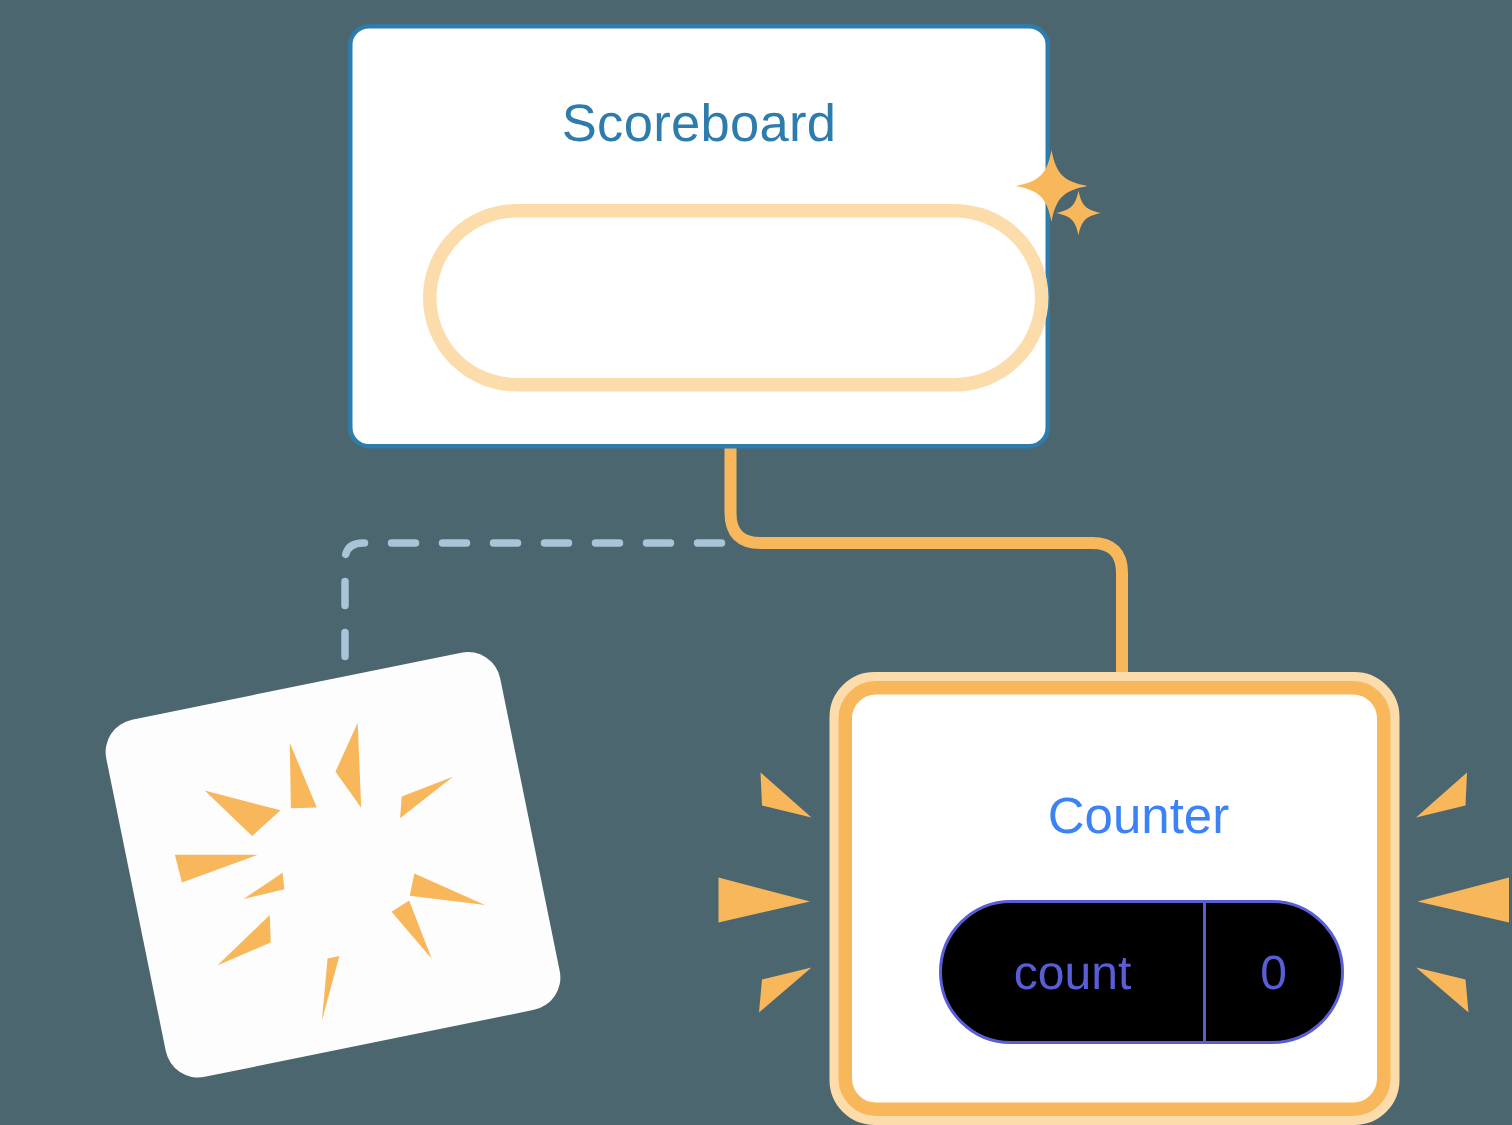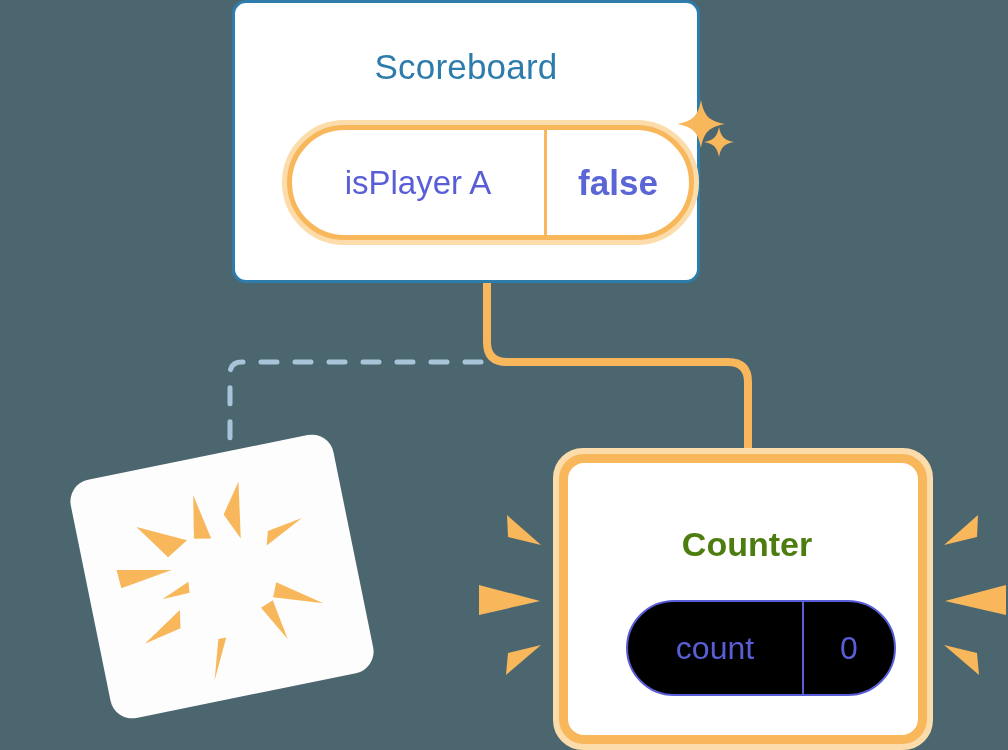--- a/index.html
+++ b/index.html
@@ -30,21 +30,21 @@
     height: 750px;
     pointer-events: none;
   }
   #layer-back  { z-index: 1; }
   #layer-front { z-index: 5; }
 
   
   #scoreboard-card {
     position: absolute;
     left: 232px;
-    top: 0px;
+    top: 16px;
     width: 468px;
     height: 283px;
     background: #ffffff;
     border: 3px solid #2d7cab;
     border-radius: 14px;
     box-sizing: border-box;
     z-index: 3;
   }
   #scoreboard-title {
     position: absolute;
@@ -134,27 +134,27 @@
     left: 6px; top: 6px;
     width: 368px;
     height: 290px;
     background: #ffffff;
     border: 9px solid #f8b75a;
     border-radius: 25px;
     box-sizing: border-box;
   }
   #counter-title {
     position: absolute;
-    left: 4px;
+    left: 16px;
     top: 62px;
     width: 100%;
     text-align: center;
     font-size: 34px;
-    color: #4d7c0f;
-    font-weight: 700;
+    color: #3b82f6;
+    font-weight: 400;
   }
   #counter-pill {
     position: absolute;
     left: 58px;
     top: 137px;
     width: 270px;
     height: 96px;
     border: 2px solid #5a5ed6;
     border-radius: 48px;
     box-sizing: border-box;
@@ -228,25 +228,20 @@
       <polygon points="1006,585 945,601 1006,615"></polygon>
       <polygon points="979,675 944,645 977,653"></polygon>
     </g>
   </svg>
 
   <div id="scoreboard-card">
     <div id="scoreboard-title">Scoreboard</div>
 
     <div id="scoreboard-pill-wrap">
       <div id="scoreboard-pill-halo"></div>
-      <div id="scoreboard-pill">
-        <div id="scoreboard-pill-key">isPlayer A</div>
-        <div id="scoreboard-pill-divider"></div>
-        <div id="scoreboard-pill-value">false</div>
-      </div>
     </div>
   </div>
 
   <div id="ghost-card">
     <svg id="ghost-rays" viewBox="0 0 268 243">
       <g fill="#f8b75a">
         <polygon points="122,36 131,82 114,79"></polygon>
         <polygon points="169,32 160,88 148,61"></polygon>
         <polygon points="60,56 107,79 85,92"></polygon>
         <polygon points="32,94 86,105 33,113"></polygon>

